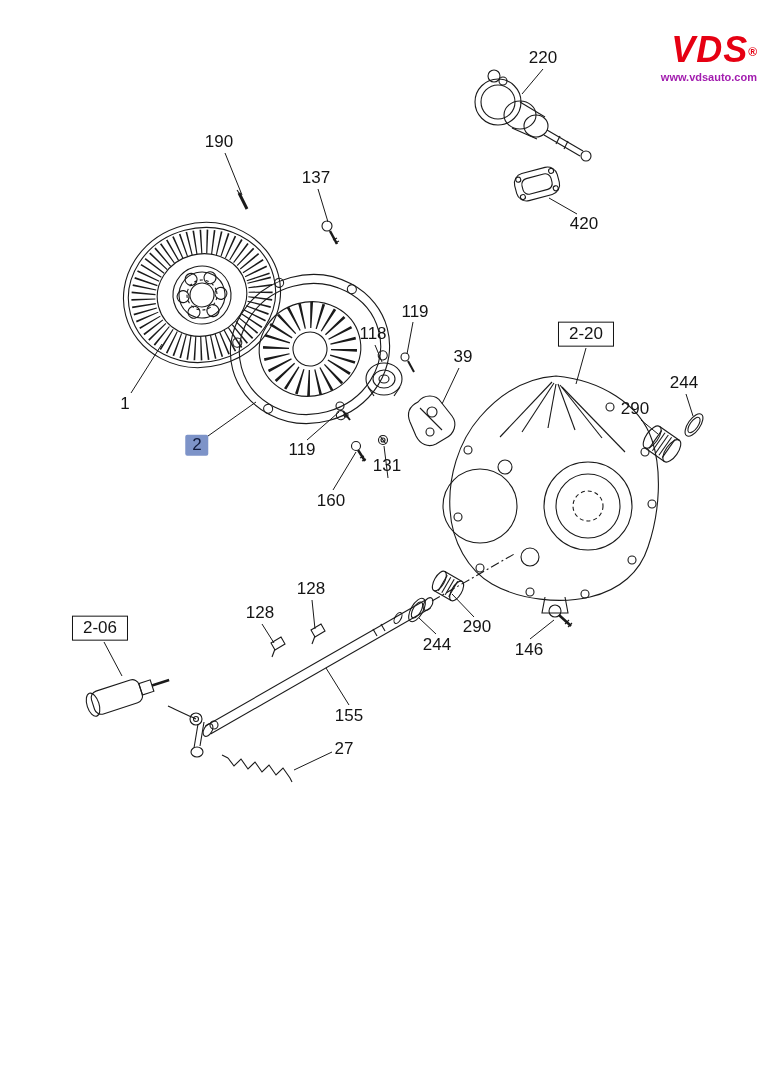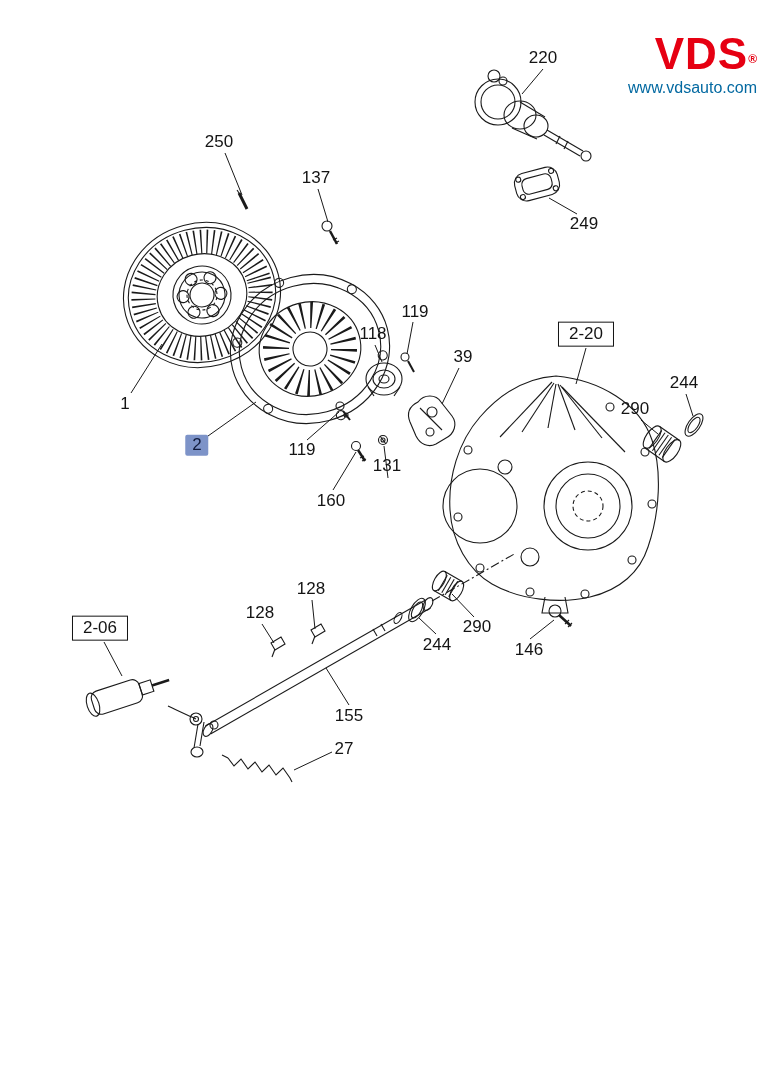--- a/index.html
+++ b/index.html
@@ -6,24 +6,24 @@
   #canvas{position:relative;width:769px;height:1088px;background:#ffffff;overflow:hidden;
           font-family:"Liberation Sans",sans-serif;margin-top:12px;}
   #artwork{position:absolute;left:0;top:0;width:769px;height:1088px;}
 
   .label{position:absolute;transform:translate(-50%,-50%);font-size:17px;color:#141414;
          white-space:nowrap;cursor:pointer;line-height:1.1;}
   .label.box{border:1.6px solid #141414;padding:2px 10px;background:#ffffff;}
   .label.selected{background:#7d93c8;padding:1px 7px;border-radius:2px;color:#101a3c;}
 
   .logo{position:absolute;top:20px;right:12px;text-align:right;}
-  .logo-text{font-weight:900;font-size:44px;line-height:1;
+  .logo-text{font-style:italic;font-weight:900;font-size:36px;line-height:1;
              color:#e60012;letter-spacing:1px;}
   .logo-reg{font-size:12px;vertical-align:super;color:#e60012;font-weight:700;}
-  .logo-url{font-size:16px;font-weight:400;color:#0369a1;margin-top:3px;}
+  .logo-url{font-size:11px;font-weight:700;color:#a21caf;margin-top:3px;}
 </style>
 </head>
 <body>
 
 <div id="canvas">
 
   <svg id="artwork" viewBox="0 0 769 1088" stroke="#1a1a1a" fill="none" stroke-width="1.1">
 
     <g stroke-width="1">
       <line x1="543" y1="57" x2="522" y2="82"></line>
@@ -261,22 +261,22 @@
 
     <g>
       <circle cx="555" cy="599" r="6"></circle>
       <line x1="559" y1="603" x2="571" y2="614" stroke-width="2.5"></line>
       <line x1="565" y1="612" x2="569" y2="608"></line>
       <line x1="568" y1="615" x2="572" y2="611"></line>
     </g>
   </svg>
 
   <div class="label" style="left:543px;top:46px">220</div>
-  <div class="label" style="left:584px;top:212px">249</div>
-  <div class="label" style="left:219px;top:130px">250</div>
+  <div class="label" style="left:584px;top:212px">420</div>
+  <div class="label" style="left:219px;top:130px">190</div>
   <div class="label" style="left:316px;top:166px">137</div>
   <div class="label" style="left:373px;top:322px">118</div>
   <div class="label" style="left:415px;top:300px">119</div>
   <div class="label" style="left:463px;top:345px">39</div>
   <div class="label box" style="left:586px;top:322px">2-20</div>
   <div class="label" style="left:684px;top:371px">244</div>
   <div class="label" style="left:635px;top:397px">290</div>
   <div class="label" style="left:125px;top:392px">1</div>
   <div class="label selected" style="left:197px;top:433px">2</div>
   <div class="label" style="left:302px;top:438px">119</div>

